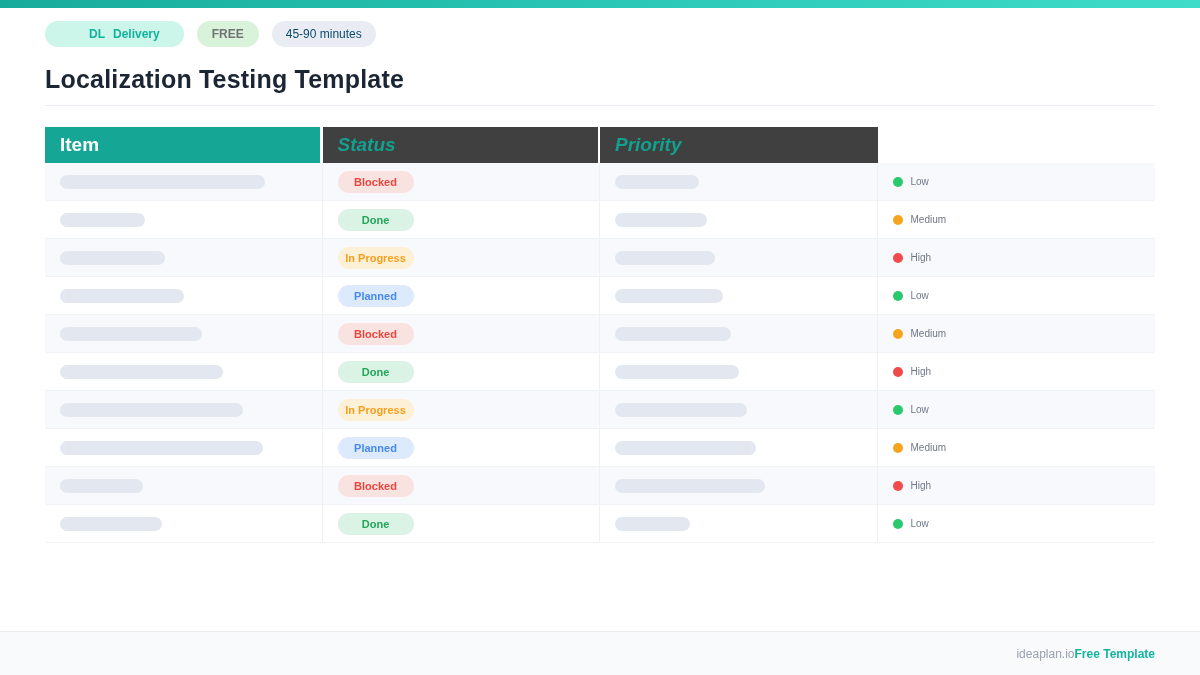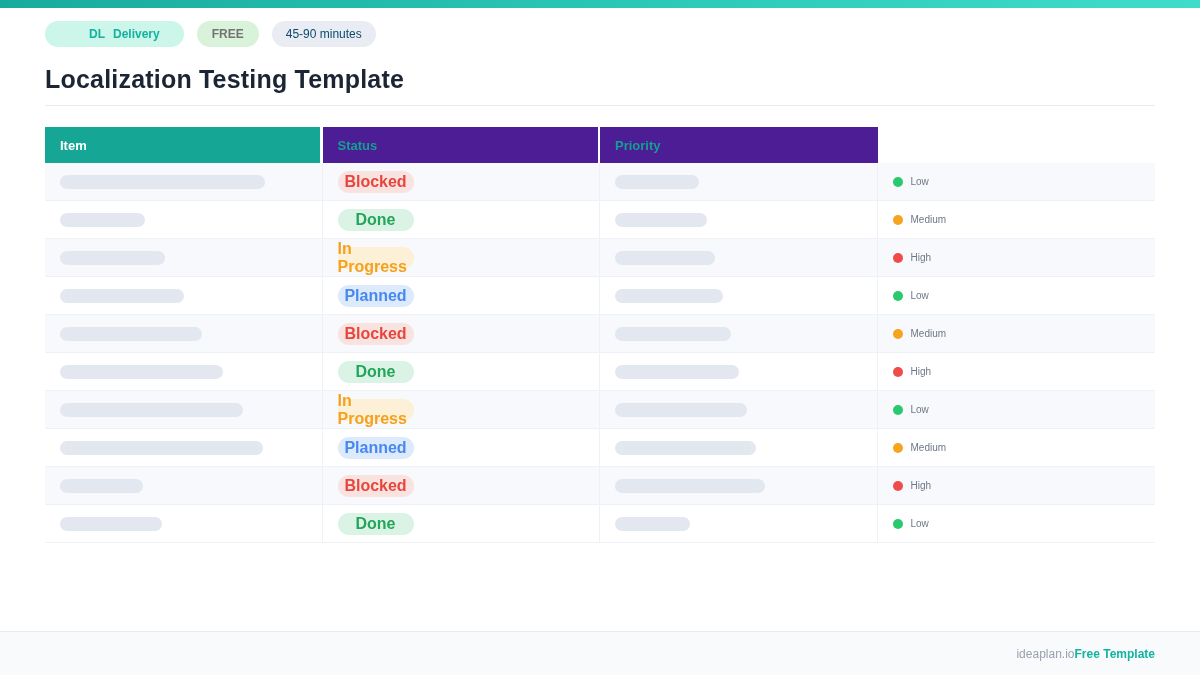--- a/index.html
+++ b/index.html
@@ -30,38 +30,38 @@
     margin-top: 16px; font-size: 25px; line-height: 32px;
     font-weight: bold; color: #1b2534; letter-spacing: 0.2px;
   }
   .title-divider { margin-top: 10px; border: none; border-top: 1px solid #e8ebef; }
   
   .table { margin-top: 21px; width: 100%; }
   .trow { display: grid; grid-template-columns: 25% 25% 25% 25%; }
   .thead { height: 36px; }
   .th {
     display: flex; align-items: center; padding-left: 15px;
-    font-size: 13px; font-weight: bold;
+    font-size: 19px; font-weight: bold;
   }
   .th-item { background: #16a695; color: #ffffff; border-right: 3px solid #ffffff; }
-  .th-mint { background: #4c1d95; color: #10a18f; border-right: 2px solid #ffffff; }
+  .th-mint { background: #404040; color: #10a18f; border-right: 2px solid #ffffff; font-style: italic; }
   .th-mint:last-child { border-right: none; }
   .tbody-row { height: 38px; }
   .tbody-row.odd { background: #f7f9fc; }
   .tbody-row.even { background: #ffffff; }
   .td {
     display: flex; align-items: center; padding-left: 15px;
     border-bottom: 1px solid #eef1f5; border-right: 1px solid #eef1f5;
   }
   .td:last-child { border-right: none; }
   .placeholder-bar { height: 14px; border-radius: 7px; background: #e3e8f0; }
   .status-pill {
     width: 76px; height: 22px; border-radius: 11px;
     display: inline-flex; align-items: center; justify-content: center;
-    font-size: 16px; font-weight: bold;
+    font-size: 11px; font-weight: bold;
   }
   .priority-dot { width: 10px; height: 10px; border-radius: 50%; margin-right: 8px; flex: none; }
   .priority-label { font-size: 10px; color: #6f7887; }
   
   .footer {
     position: absolute; left: 0; right: 0; bottom: 0; height: 44px;
     background: #f8fafc; border-top: 1px solid #e8ebf0;
     display: flex; align-items: center; justify-content: flex-end;
     padding: 0 45px;
   }

